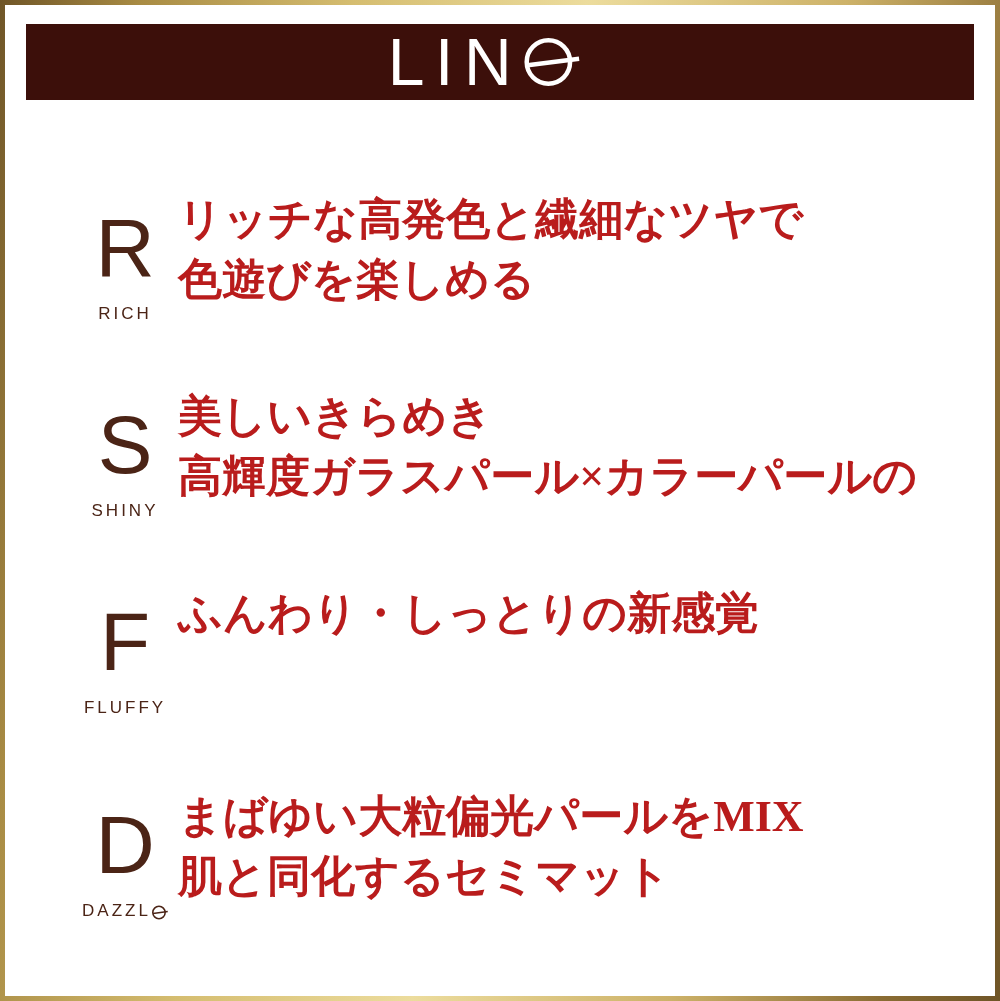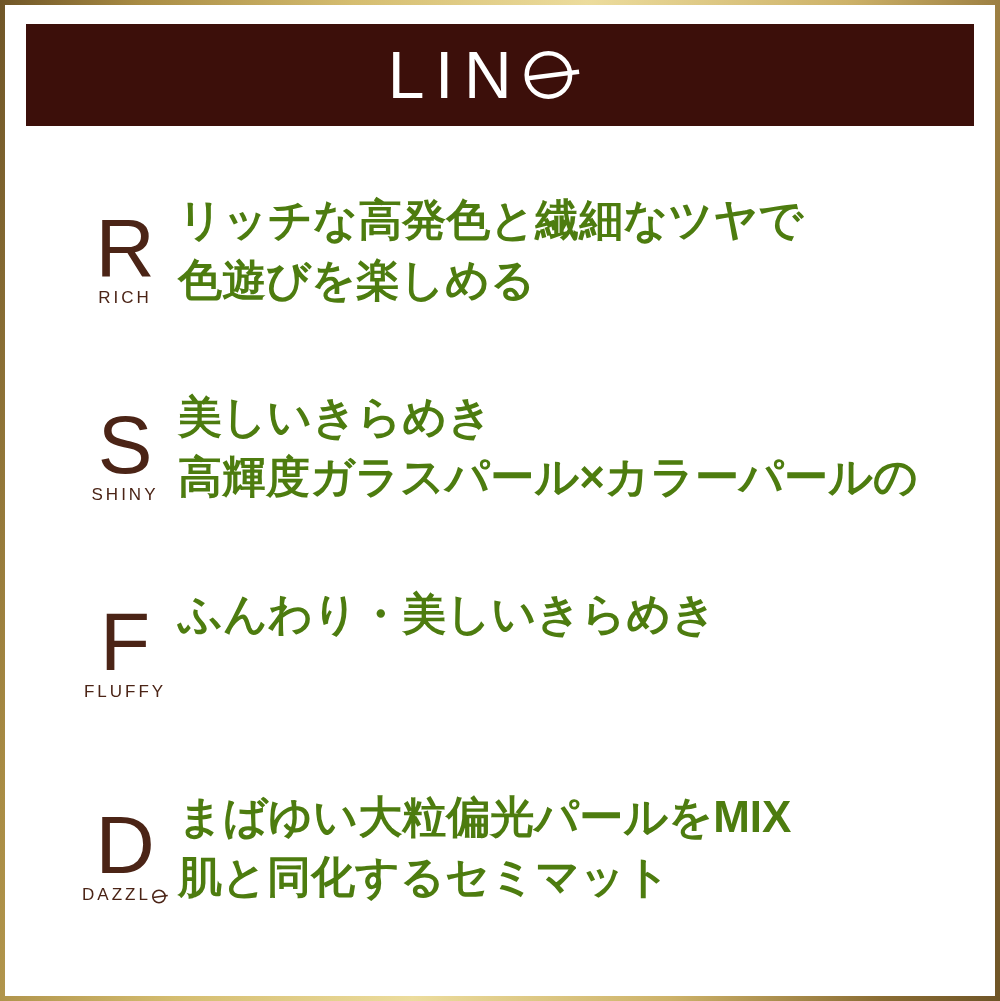--- a/index.html
+++ b/index.html
@@ -6,45 +6,45 @@
   body{
     width:1000px;height:1001px;position:relative;overflow:hidden;
     font-family:"Liberation Sans",sans-serif;background:#fff;
   }
   .frame{
     position:absolute;inset:0;
     background:linear-gradient(100deg,#6f5527 0%,#a98c44 12%,#d5bd70 30%,#ecdc9d 50%,#cdb269 72%,#8a6c33 90%,#6f5527 100%);
   }
   .content{position:absolute;inset:5px;background:#ffffff;}
   .banner{
-    position:absolute;left:21px;top:19px;width:948px;height:102px;
+    position:absolute;left:21px;top:19px;width:948px;height:76px;
     background:#3c0f0a;display:flex;align-items:center;justify-content:center;
   }
   .banner-title{display:flex;align-items:center;color:#ffffff;}
   .banner-title .t{
     font-size:66px;font-weight:400;letter-spacing:0.16em;line-height:1;
     font-family:"Liberation Sans",sans-serif;
   }
   .e-glyph{margin:0 6px 0 2px;display:block;}
   .word-gap{display:inline-block;width:26px;}
   .section{position:absolute;left:0;width:990px;height:160px;}
   .sec-0{top:173px;} .sec-1{top:370px;} .sec-2{top:567px;} .sec-3{top:770px;}
   .letters{
     position:absolute;left:45px;top:30px;width:150px;text-align:center;color:#4b2416;
   }
   .big-letter{font-size:82px;line-height:80px;font-weight:400;}
   .sub-label{
-    margin-top:0;font-size:17px;letter-spacing:3px;font-weight:400;
+    margin-top:16px;font-size:17px;letter-spacing:3px;font-weight:400;
     display:flex;justify-content:center;align-items:flex-end;color:#4b2416;
   }
   .sub-label .e-glyph{margin:0 0 1px 1px;}
   .desc{
     position:absolute;left:173px;top:12px;
-    font-size:44px;line-height:60px;font-weight:800;color:#4d7c0f;
-    font-family:Liberation Sans, sans-serif;
+    font-size:44px;line-height:60px;font-weight:800;color:#b91c1c;
+    font-family:Liberation Serif, serif;
     white-space:nowrap;letter-spacing:0;
   }
 </style>
 </head>
 <body>
 
 <div class="frame">
   <div class="content">
 
     <div class="banner">
@@ -79,21 +79,21 @@
         <div>高輝度ガラスパール×カラーパールの</div>
       </div>
     </div>
 
     <div class="section sec-2">
       <div class="letters">
         <div class="big-letter">F</div>
         <div class="sub-label">FLUFFY</div>
       </div>
       <div class="desc">
-        <div>ふんわり・美しいきらめき</div>
+        <div>ふんわり・しっとりの新感覚</div>
       </div>
     </div>
 
     <div class="section sec-3">
       <div class="letters">
         <div class="big-letter">D</div>
         <div class="sub-label">
           <span>DAZZL</span>
           <svg class="e-glyph" width="16" height="15" viewBox="0 0 62 56">
             <circle cx="27" cy="28" r="24" fill="none" stroke="#4b2416" stroke-width="6"></circle>

